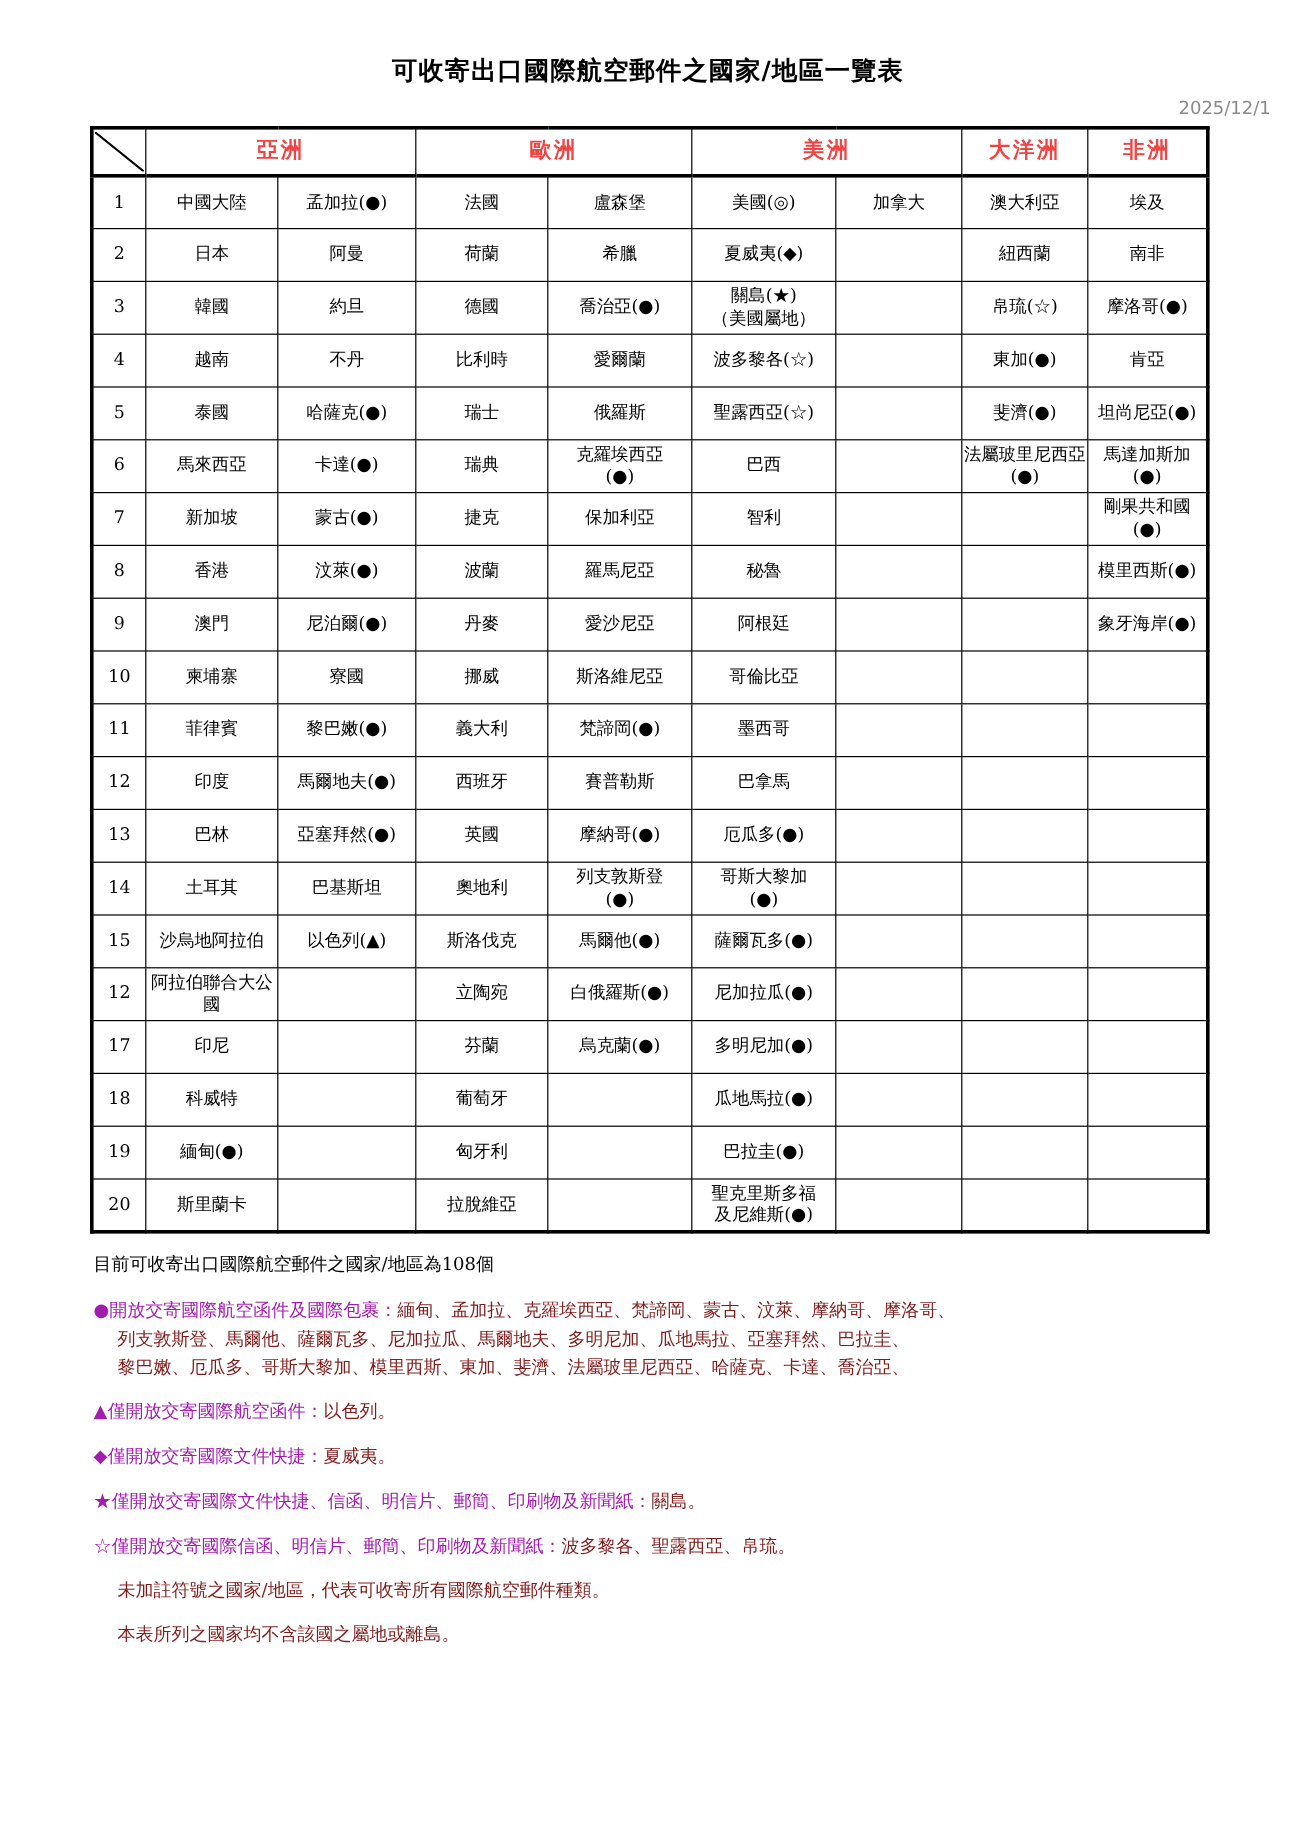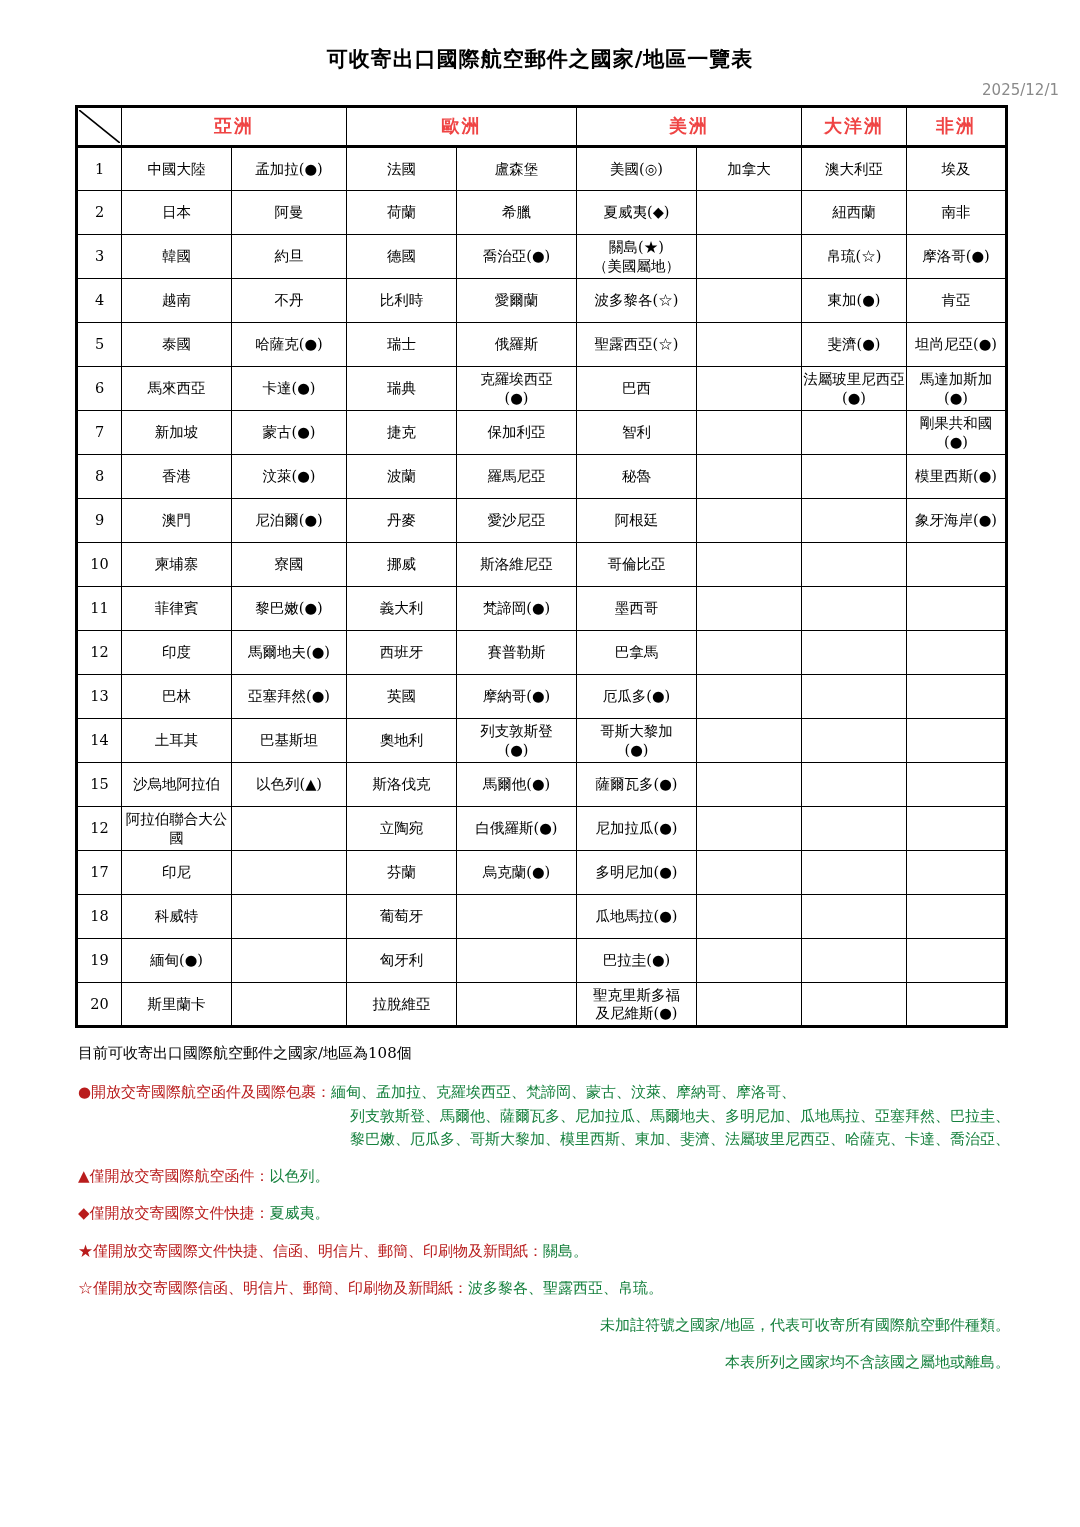--- a/index.html
+++ b/index.html
@@ -92,22 +92,22 @@
     margin: 14px auto 0 auto;
     width: 940px;
     padding-left: 8px;
     font-size: 15px;
     line-height: 1.55;
     font-weight: normal;
     font-family: "DejaVu Serif", "Liberation Serif", serif;
   }
   .note-block { margin-bottom: 14px; }
   .note-total { margin-bottom: 16px; font-size: 15px; }
-  .red { color: #b91c1c; }
-  .blk { color: #15803d; text-align: right; }
+  .red { color: #a21caf; }
+  .blk { color: #7f1d1d; }
   .note-para {
     text-indent: 0;
     padding-left: 20px;
   }
   .note-para .lead { margin-left: -20px; }
   .note-line { display: block; }
   .plain-note { margin-bottom: 14px; margin-left: 20px; }
 </style>
 </head>
 <body>

